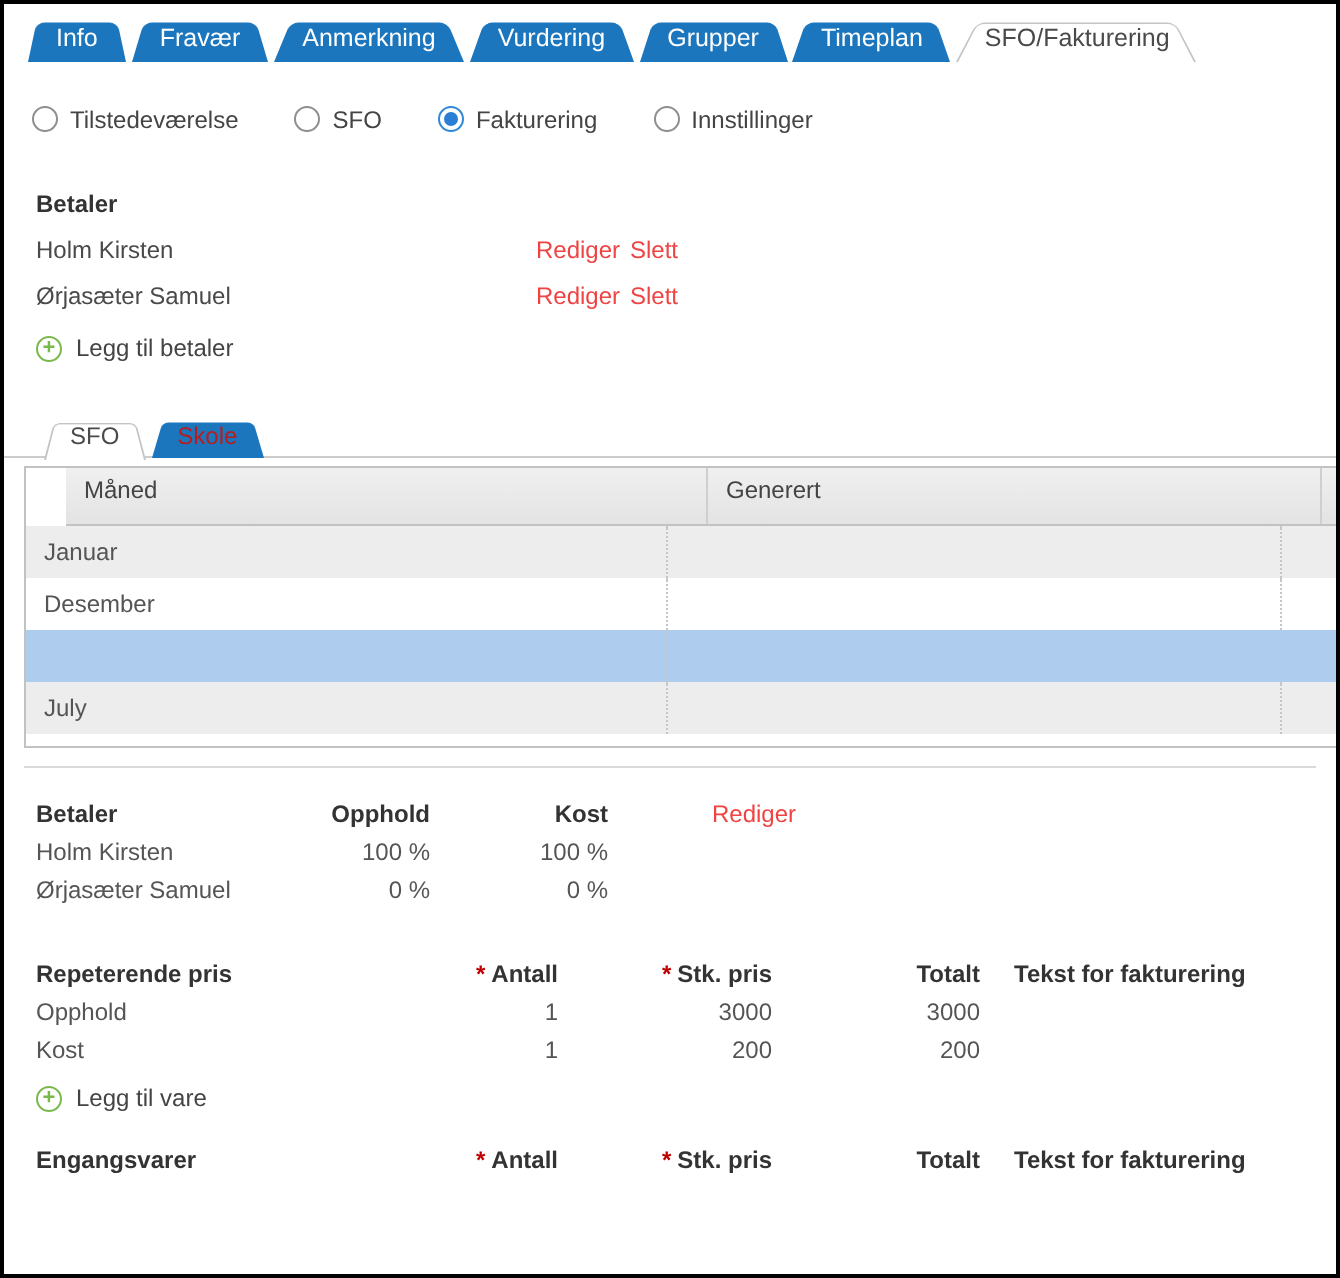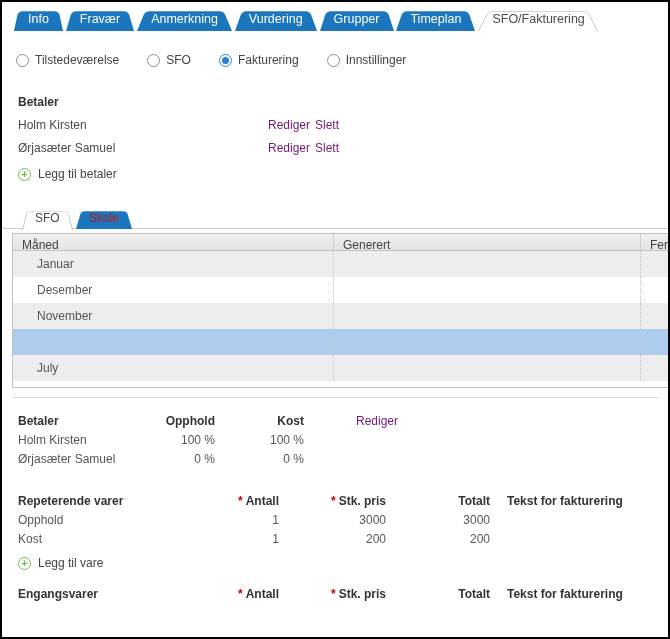--- a/index.html
+++ b/index.html
@@ -27,37 +27,37 @@
     transform-origin:bottom;
   }
   .tab > span { position:relative; }
   .tab.active { color:#4a4a4a; }
   .tab.active::before {
     background:#fff; border:1px solid #c4c4c4; border-bottom:none;
   }
 
   
   .radio-row { display:flex; gap:28px; padding:10px 0 0 14px; align-items:center; }
-  .radio-item { display:flex; align-items:flex-end; gap:6px; cursor:pointer; color:#444; }
+  .radio-item { display:flex; align-items:flex-start; gap:6px; cursor:pointer; color:#444; }
   .radio {
     width:13px; height:13px; border:1px solid #8f8f8f; border-radius:50%;
     background:#fff; position:relative; flex:0 0 auto;
   }
   .radio.checked { border-color:#2f88d8; }
   .radio.checked::after {
     content:""; position:absolute; left:2px; top:2px;
     width:7px; height:7px; border-radius:50%; background:#2a7fd4;
   }
 
   
   .payers { padding:28px 0 0 16px; }
   .sec-title { font-weight:bold; color:#333; }
   .payer-row { display:grid; grid-template-columns:250px 47px auto; line-height:23px; }
   .payers .sec-title { margin-bottom:5px; }
-  a.lnk { color:#701a75; text-decoration:none; cursor:pointer; }
+  a.lnk { color:#ef4444; text-decoration:none; cursor:pointer; }
   .add-row { display:flex; align-items:center; gap:7px; margin-top:5px; cursor:pointer; color:#444; line-height:19px; }
   .plus-icon {
     width:13px; height:13px; border:1px solid #79b94c; border-radius:50%;
     color:#79b94c; font-size:11px; line-height:11px; text-align:center;
     font-weight:bold; flex:0 0 auto;
   }
 
   
   .subtabs { display:flex; padding-left:20px; margin-top:23px; height:22px; border-bottom:1px solid #ccc; white-space:nowrap; }
   .subtab {
@@ -72,26 +72,26 @@
   .subtab > span { position:relative; }
   .subtab.active { color:#4a4a4a; margin-bottom:-1px; height:23px; }
   .subtab.active::before { background:#fff; border:1px solid #c4c4c4; border-bottom:none; }
 
   
   .mtable { margin:4px 0 0 10px; width:658px; border:1px solid #c2c2c2; background:#fff; }
   .mt-header {
     display:grid; grid-template-columns:320px 307px 1fr;
     background:linear-gradient(#f0f0f0,#e3e3e3);
     border-bottom:1px solid #c2c2c2;
-    height:17px; line-height:23px; color:#444;
+    height:29px; line-height:23px; color:#444;margin-left:20px;
   }
   .mt-header > div { padding-left:9px; overflow:hidden; }
   .mt-header > div + div { border-left:1px solid #cfcfcf; }
   .mt-row { display:grid; grid-template-columns:320px 307px 1fr; height:26px; line-height:26px; color:#555; cursor:pointer; }
-  .mt-row > div { padding-left:24px; }
+  .mt-row > div { padding-left:9px; }
   .mt-row > div + div { border-left:1px dotted #c6c6c6; }
   .mt-row.odd { background:#ededed; }
   .mt-row.selected { background:#aecdee; }
   .mt-pad { height:6px; }
 
   .hsep { border-top:1px solid #d9d9d9; margin:9px 10px 0 10px; }
 
   
   .lower { padding:14px 0 0 16px; }
   .split-grid { display:grid; grid-template-columns:134px 63px 89px 52px auto; line-height:19px; color:#555; }
@@ -170,25 +170,20 @@
   <div class="mt-row odd">
     <div>Januar</div>
       <div></div>
       <div></div>
   </div>
   <div class="mt-row">
     <div>Desember</div>
       <div></div>
       <div></div>
   </div>
-  <div class="mt-row odd">
-    <div>November</div>
-      <div></div>
-      <div></div>
-  </div>
   <div class="mt-row selected">
       <div></div>
       <div></div>
   </div>
   <div class="mt-row odd">
     <div>July</div>
       <div></div>
       <div></div>
   </div>
   <div class="mt-pad"></div>
@@ -213,21 +208,21 @@
 
     <div>Ørjasæter Samuel</div>
     <div class="r">0 %</div>
     <div class="r">0 %</div>
     <div></div>
       <div></div>
   </div>
 
   <div class="varer">
     <div class="varer-grid">
-      <div class="hd">Repeterende varer</div>
+      <div class="hd">Repeterende pris</div>
       <div class="hd r"><span class="req">*</span><span>Antall</span></div>
       <div class="hd r"><span class="req">*</span><span>Stk. pris</span></div>
       <div class="hd r">Totalt</div>
       <div></div>
       <div class="hd">Tekst for fakturering</div>
 
 
       <div>Opphold</div>
       <div class="r">1</div>
       <div class="r">3000</div>

